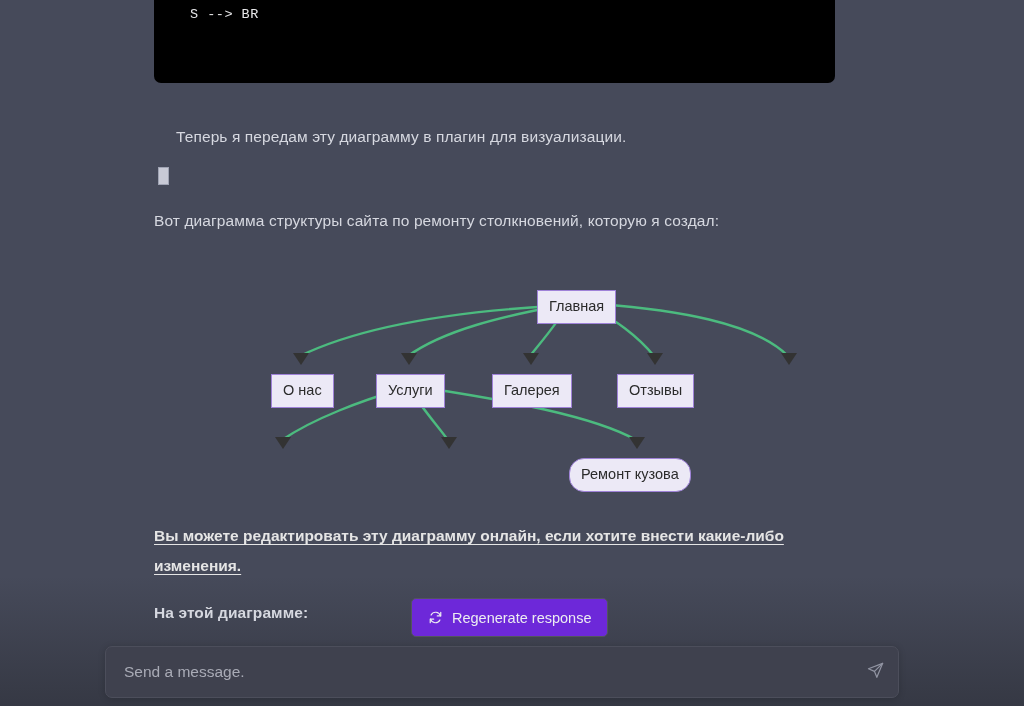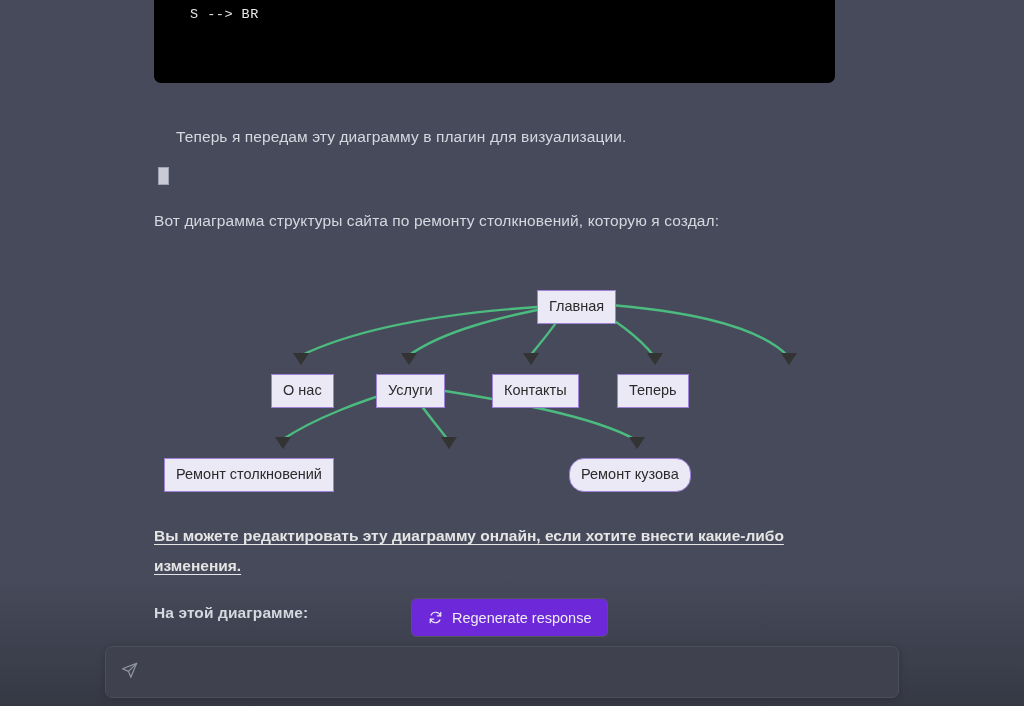--- a/index.html
+++ b/index.html
@@ -228,43 +228,43 @@
       <path d="M627,95 L643,95 L635,107 Z"></path>
       <path d="M121,179 L137,179 L129,191 Z"></path>
       <path d="M287,179 L303,179 L295,191 Z"></path>
       <path d="M475,179 L491,179 L483,191 Z"></path>
     </g>
   </svg>
 
   <div class="node" style="left:383px; top:16px;">Главная</div>
   <div class="node" style="left:117px; top:100px;">О нас</div>
   <div class="node" style="left:222px; top:100px;">Услуги</div>
-  <div class="node" style="left:338px; top:100px;">Контакты</div>
-  <div class="node" style="left:463px; top:100px;">Теперь</div>
-  <div class="node" style="left:10px;  top:184px;">Ремонт столкновений</div>
+  <div class="node" style="left:338px; top:100px;">Галерея</div>
+  <div class="node" style="left:463px; top:100px;">Отзывы</div>
   <div class="node" style="left:415px; top:184px;border-radius:15px;">Ремонт кузова</div>
 </div>
 
 <div class="link-para">Вы можете редактировать эту диаграмму онлайн, если хотите внести какие-либо изменения.</div>
 
 <div class="para para-4">На этой диаграмме:</div>
 
 <div class="regen-btn">
   <span>
     <svg width="15" height="15" viewBox="0 0 16 16" fill="none" stroke="#ececf1" stroke-width="1.3" stroke-linecap="round" stroke-linejoin="round">
       <path d="M13.3 6.2A5.4 5.4 0 0 0 3.3 5.4"></path>
       <polyline points="13.6,2.5 13.6,6.3 9.9,6.3"></polyline>
       <path d="M2.7 9.8a5.4 5.4 0 0 0 10 0.8"></path>
       <polyline points="2.4,13.5 2.4,9.7 6.1,9.7"></polyline>
     </svg>
   </span>
   <span>Regenerate response</span>
 </div>
 
 <div class="composer">
+  <input class="composer-input" type="text" placeholder="Send a message." style="">
   <button class="send-btn">
     <span>
       <svg width="19" height="19" viewBox="0 0 20 20" fill="none" stroke="#9295a3" stroke-width="1.3" stroke-linecap="round" stroke-linejoin="round">
         <path d="M17.5 2.5 L2.6 8.2 L8.9 10.9 L11.4 17.2 Z"></path>
         <path d="M17.5 2.5 L8.9 10.9"></path>
       </svg>
     </span>
   </button>
 </div>
 

